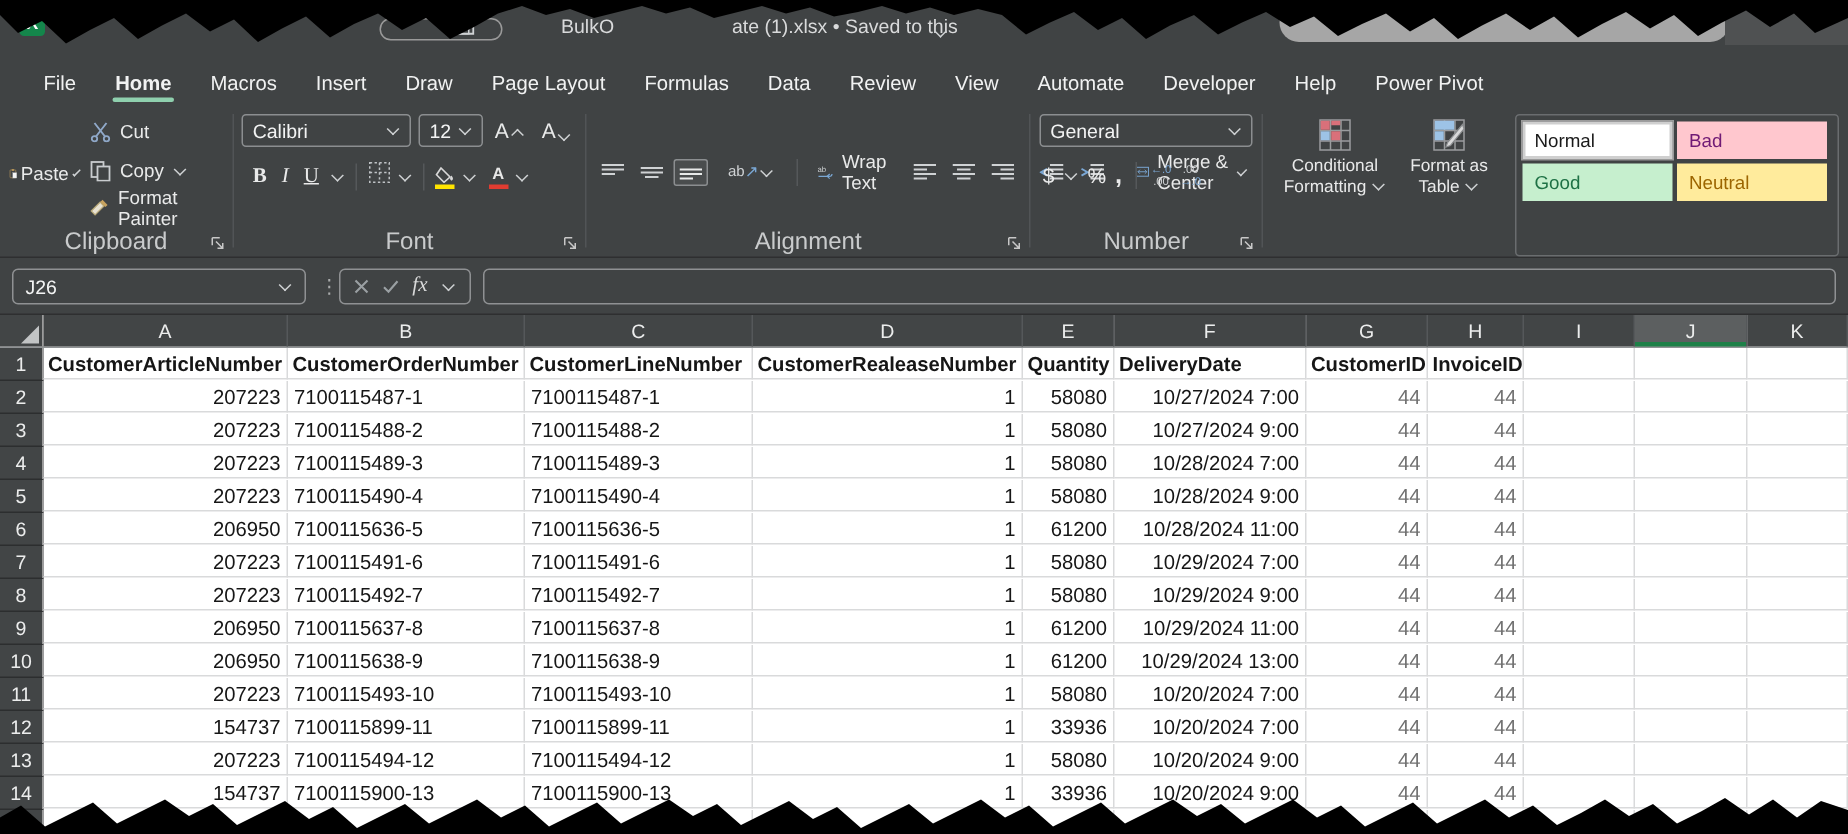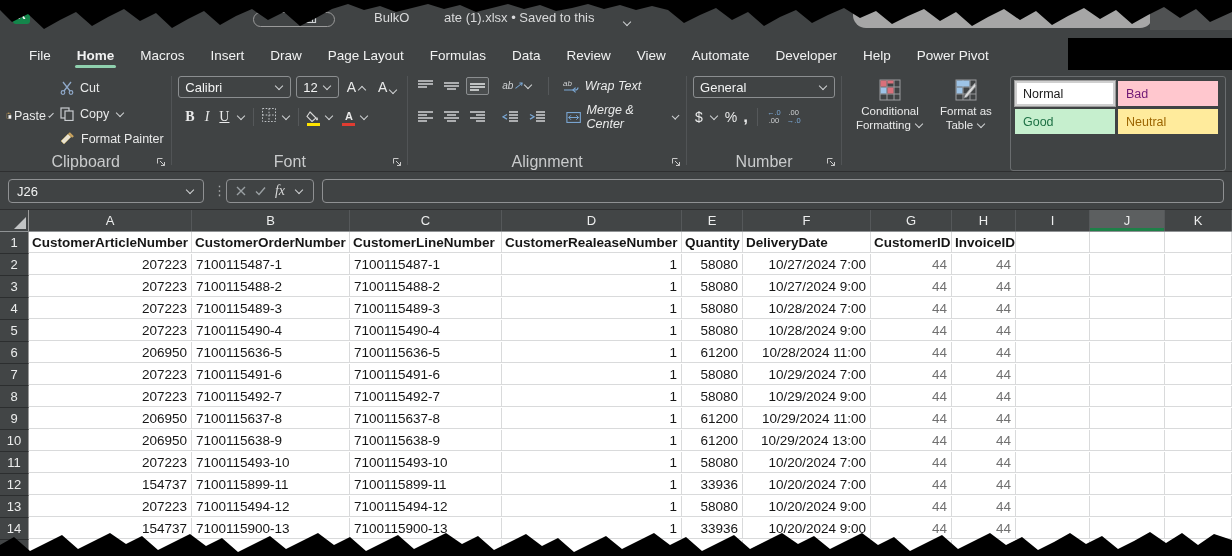--- a/index.html
+++ b/index.html
@@ -6,30 +6,30 @@
   .screen{position:relative;width:1232px;height:556px;background:#000;overflow:hidden;
           font-family:"Liberation Sans",sans-serif;-webkit-font-smoothing:antialiased;}
   
   .titlebar{position:absolute;left:0;top:0;width:1232px;height:38px;background:#404344;}
   .xl-logo{position:absolute;left:13px;top:7px;width:17px;height:17px;background:#14864b;border-radius:3px;
            color:#fff;font-weight:bold;font-size:12px;text-align:center;line-height:17px;}
   .qat-frag{position:absolute;left:253px;top:12px;width:80px;height:13px;border:1px solid #9a9a9a;border-radius:9px;}
   .save-ic{position:absolute;left:302px;top:9px;}
   .tfrag{position:absolute;top:10px;font-size:13px;color:#d9dadb;white-space:nowrap;}
   .f1{left:374px;}
-  .f2{left:444px;}
+  .f2{left:488px;}
   .title-chev{position:absolute;left:622px;top:13px;}
   .search-band{position:absolute;left:853px;top:2px;width:300px;height:26px;background:#a6a6a6;border-radius:13px;}
   .right-band{position:absolute;left:1150px;top:0;width:82px;height:30px;background:#4f5152;}
   
   .tear{position:absolute;left:0;z-index:50;pointer-events:none;}
   .tear-top{top:0;}
   .tear-bottom{bottom:0;}
   
-  .tabrow{position:absolute;left:0;top:38px;width:1068px;height:32px;background:#404344;
+  .tabrow{position:absolute;left:0;top:38px;width:1232px;height:32px;background:#404344;
           display:flex;align-items:center;padding-left:18px;box-sizing:border-box;gap:4px;}
   .tab{color:#f1f2f2;font-size:13.5px;padding:2px 11px 0 11px;position:relative;cursor:default;}
   .tab.active{font-weight:bold;}
   .tab.active::after{content:'';position:absolute;left:9px;right:9px;bottom:-5px;height:3px;background:#8fd0ae;border-radius:2px;}
   
   .ribbon{position:absolute;left:0;top:70px;width:1232px;height:102px;background:#404344;
           border-bottom:1px solid #2e2f30;display:flex;box-sizing:border-box;color:#e9eaea;}
   .rsep{width:1px;background:#515456;margin:6px 0;}
   .rgroup{display:flex;flex-direction:column;box-sizing:border-box;}
   .rgroup-content{flex:1;display:flex;padding:6px 6px 0 6px;}
@@ -54,21 +54,21 @@
   .fontrow2{display:flex;gap:4px;align-items:center;padding-left:4px;}
   .fbtn{display:flex;align-items:flex-end;gap:1px;font-size:14px;color:#e9eaea;padding:0 3px;}
   .bld{font-weight:bold;font-family:"Liberation Serif",serif;}
   .itl{font-style:italic;font-family:"Liberation Serif",serif;}
   .und{text-decoration:underline;font-family:"Liberation Serif",serif;}
   .swatch{display:flex;flex-direction:column;align-items:center;line-height:11px;padding-top:2px;}
   .swatch .bar{width:13px;height:3px;margin-top:1px;}
   .minisep{width:1px;height:18px;background:#55585a;margin:0 3px;}
   
   .g-align{width:295px;}
-  .g-align .rgroup-content{flex-direction:column;gap:8px;font-style:italic;}
+  .g-align .rgroup-content{flex-direction:row;gap:8px;}
   .alrow{display:flex;align-items:center;gap:3px;}
   .albtn{padding:2px 3px;border:1px solid transparent;border-radius:2px;display:flex;align-items:center;}
   .albtn.sel{border-color:#8b8e90;background:#4a4d4e;}
   .albig{display:flex;align-items:center;gap:5px;font-size:12.5px;color:#e9eaea;margin-left:8px;}
   
   .g-num{width:160px;}
   .g-num .rgroup-content{flex-direction:column;gap:9px;}
   .numrow{display:flex;align-items:center;gap:6px;padding-left:2px;}
   .cur{font-size:14px;color:#e9eaea;}
   .dec{display:flex;flex-direction:column;font-size:7.5px;line-height:8px;color:#cfd2d4;align-items:center;}

